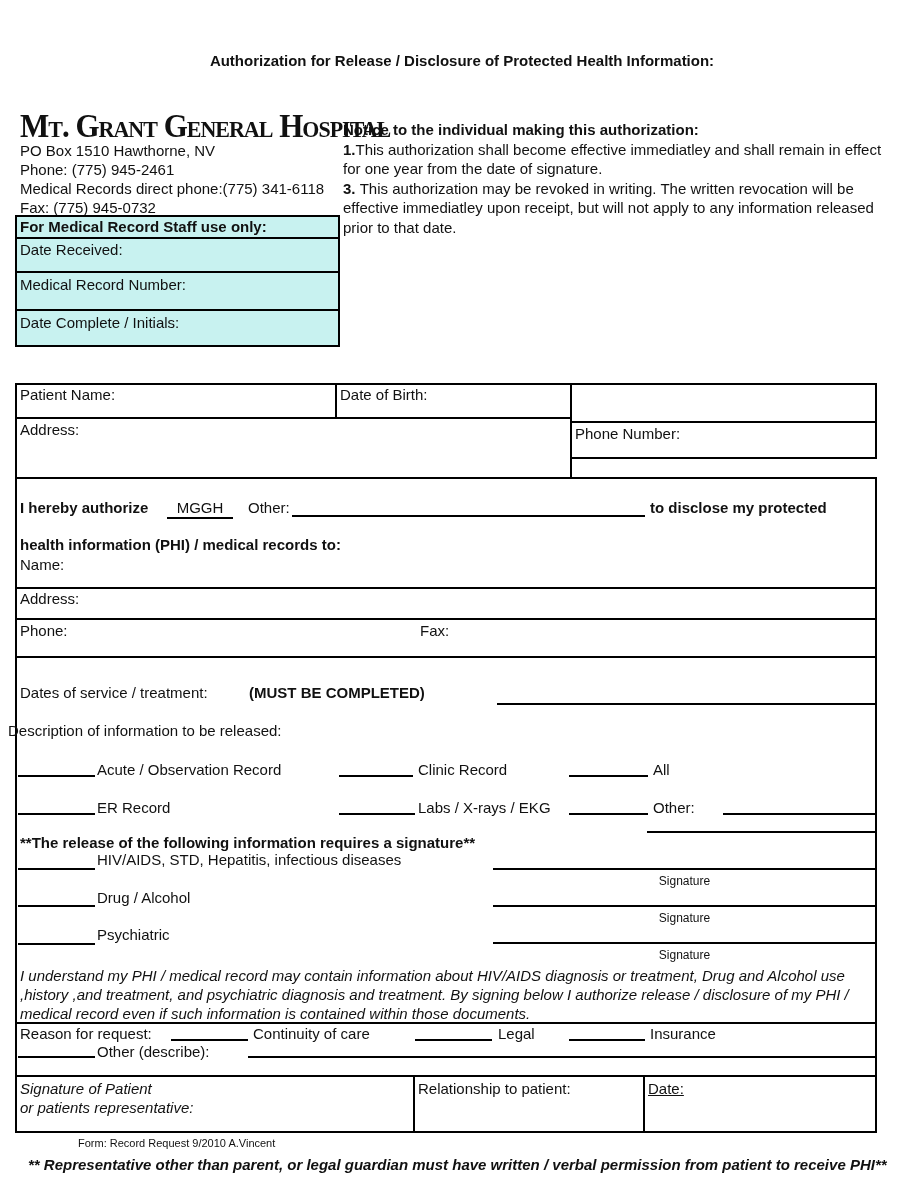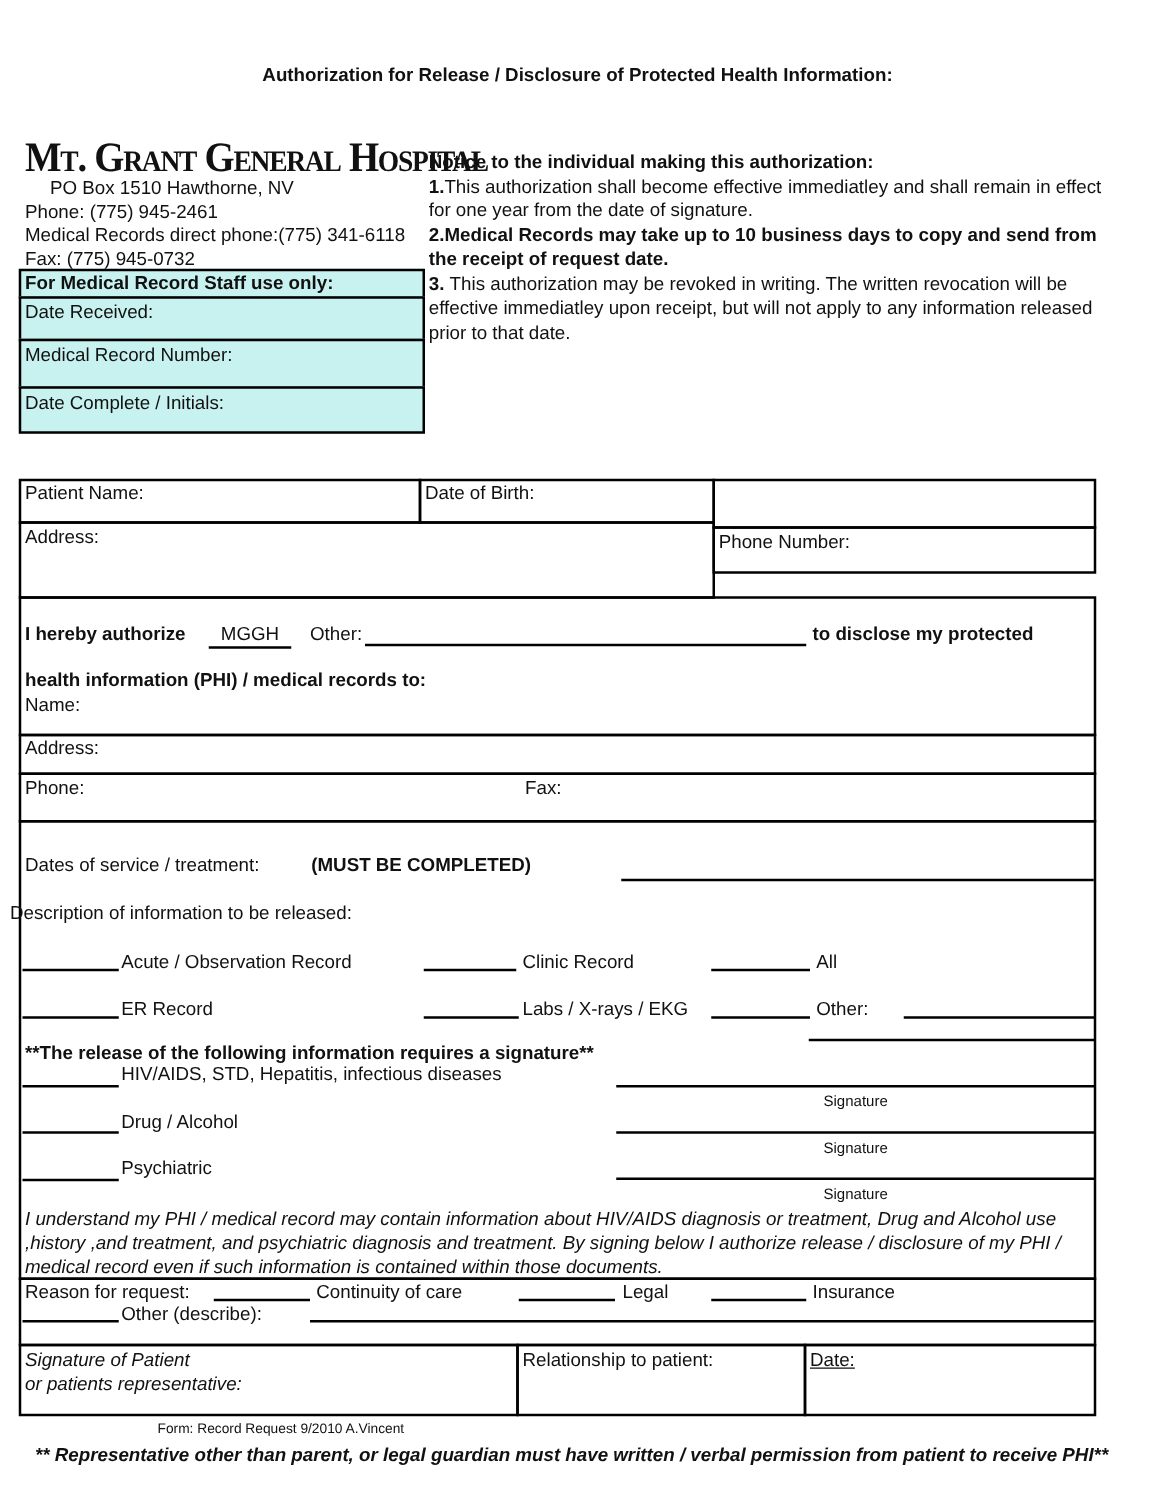--- a/index.html
+++ b/index.html
@@ -22,38 +22,37 @@
   .notice b{font-weight:bold;}
 </style>
 </head>
 <body>
 
 <div id="page">
 
   <div class="lbl b" style="left:0;top:52px;width:924px;text-align:center;">Authorization for Release / Disclosure of Protected Health Information:</div>
 
   <div class="logo" style="left:20px;top:110px;">Mt. Grant General Hospital</div>
-  <div class="lbl" style="left:20px;top:142px;margin-left:20px;">PO Box 1510 Hawthorne, NV</div>
+  <div class="lbl" style="left:20px;top:142px;">PO Box 1510 Hawthorne, NV</div>
   <div class="lbl" style="left:20px;top:161px;">Phone: (775) 945-2461</div>
   <div class="lbl" style="left:20px;top:180px;">Medical Records direct phone:(775) 341-6118</div>
   <div class="lbl" style="left:20px;top:199px;">Fax: (775) 945-0732</div>
 
   <div class="box cyan" style="left:15px;top:215px;width:325px;height:24px;"></div>
   <div class="box cyan" style="left:15px;top:237px;width:325px;height:36px;"></div>
   <div class="box cyan" style="left:15px;top:271px;width:325px;height:40px;"></div>
   <div class="box cyan" style="left:15px;top:309px;width:325px;height:38px;"></div>
   <div class="lbl b" style="left:20px;top:218px;">For Medical Record Staff use only:</div>
   <div class="lbl" style="left:20px;top:241px;">Date Received:</div>
   <div class="lbl" style="left:20px;top:276px;">Medical Record Number:</div>
   <div class="lbl" style="left:20px;top:314px;">Date Complete / Initials:</div>
 
   <div class="notice">
     <div class="b">Notice to the individual making this authorization:</div>
     <div><b>1.</b><span>This authorization shall become effective immediatley and shall remain in effect for one year from the date of signature.</span></div>
-    <div class="b"><b>2.</b><span>Medical Records may take up to 10 business days to copy and send from the receipt of request date.</span></div>
     <div><b>3. </b><span>This authorization may be revoked in writing. The written revocation will be effective immediatley upon receipt, but will not apply to any information released prior to that date.</span></div>
   </div>
 
   <div class="box" style="left:15px;top:383px;width:322px;height:36px;"></div>
   <div class="box" style="left:335px;top:383px;width:237px;height:36px;"></div>
   <div class="box" style="left:570px;top:383px;width:307px;height:40px;"></div>
   <div class="box" style="left:15px;top:417px;width:557px;height:62px;"></div>
   <div class="box" style="left:570px;top:421px;width:307px;height:38px;"></div>
   <div class="lbl" style="left:20px;top:386px;">Patient Name:</div>
   <div class="lbl" style="left:340px;top:386px;">Date of Birth:</div>
@@ -128,16 +127,16 @@
   <div class="blank" style="left:248px;top:1041px;width:627px;height:17px;"></div>
 
   <div class="box" style="left:15px;top:1075px;width:400px;height:58px;"></div>
   <div class="box" style="left:413px;top:1075px;width:232px;height:58px;"></div>
   <div class="box" style="left:643px;top:1075px;width:234px;height:58px;"></div>
   <div class="lbl i" style="left:20px;top:1080px;">Signature of Patient</div>
   <div class="lbl i" style="left:20px;top:1099px;">or patients representative:</div>
   <div class="lbl" style="left:418px;top:1080px;">Relationship to patient:</div>
   <div class="lbl" style="left:648px;top:1080px;text-decoration:underline;">Date:</div>
 
-  <div class="lbl small" style="left:78px;top:1135px;margin-left:48px;">Form: Record Request 9/2010 A.Vincent</div>
+  <div class="lbl small" style="left:78px;top:1135px;">Form: Record Request 9/2010 A.Vincent</div>
   <div class="lbl b i" style="left:28px;top:1156px;">** Representative other than parent, or legal guardian must have written / verbal permission from patient to receive PHI**</div>
 
 </div>
 
 </body></html>

